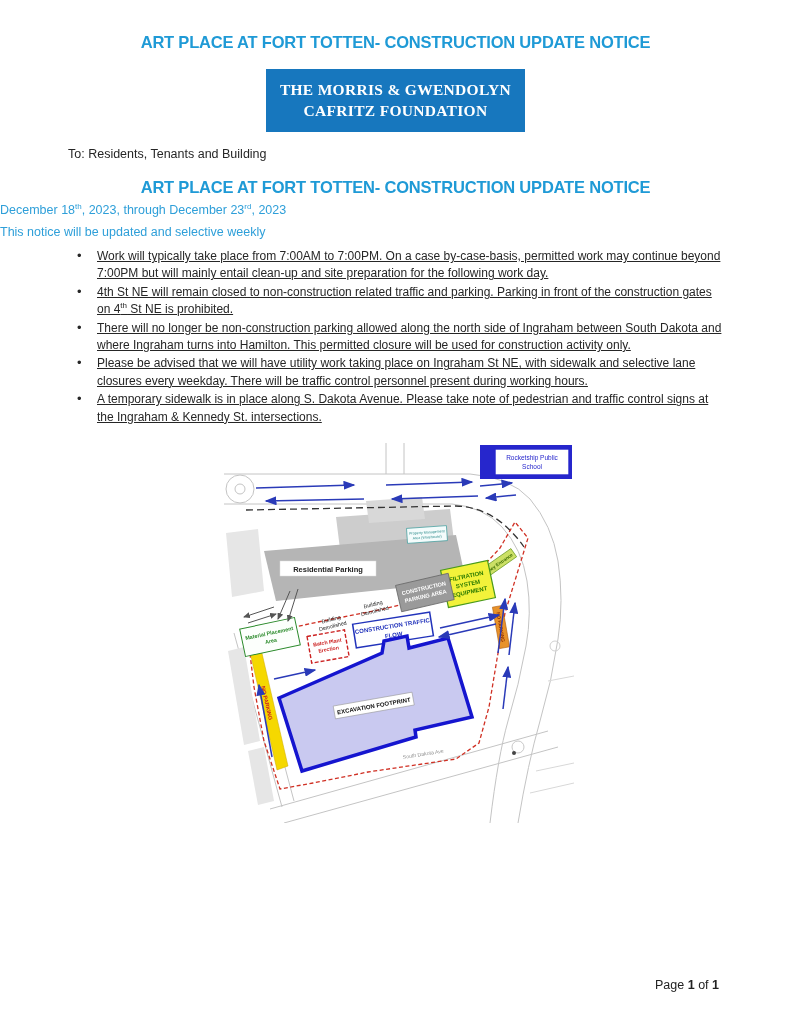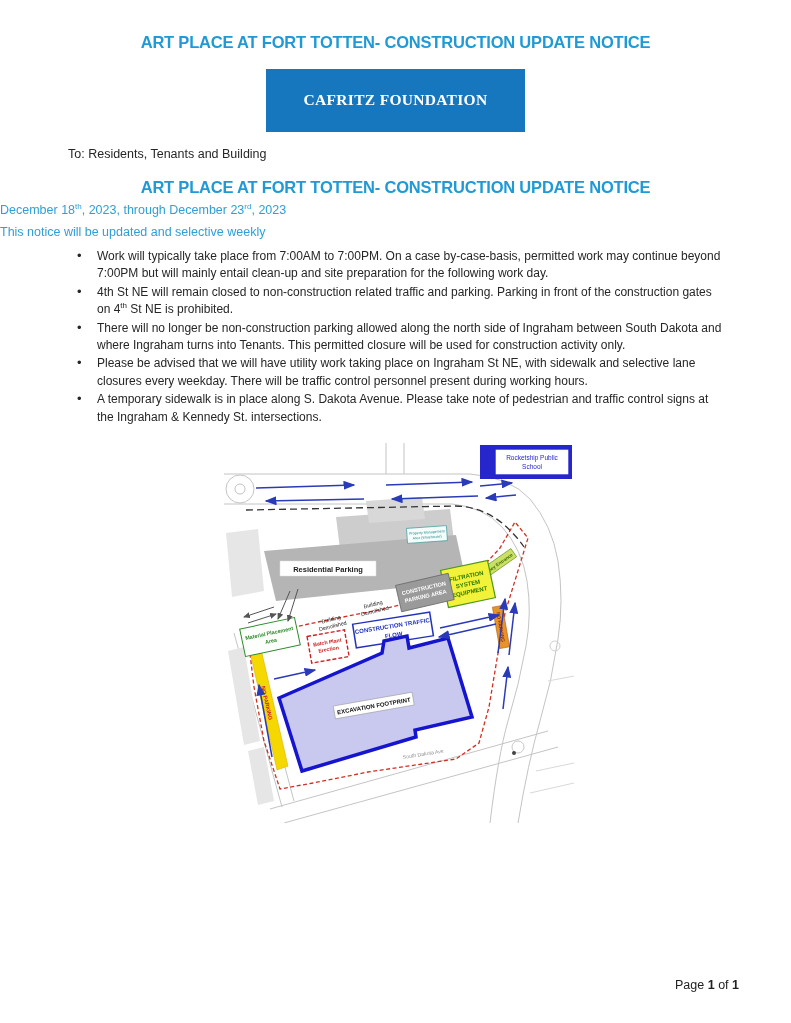--- a/index.html
+++ b/index.html
@@ -16,51 +16,52 @@
     font-size:15.5px; line-height:1.35; letter-spacing:0.3px; text-align:center;
   }
   .meta { margin-left:68px; font-size:12.5px; }
   .to-line { margin-top:15px; }
   .from-line { margin-top:19px; }
   .h2 { margin-top:17px; }
   .dateline, .subtitle { text-align:left; color:#2E9FD9; font-size:12.5px; }
   .dateline { margin-top:6px; }
   .subtitle { margin-top:8px; }
   sup { font-size:8px; vertical-align:super; line-height:0; }
-  ul.bullets { margin:9px 0 0; padding:0 64px 0 75px; list-style:none; }
+  ul.bullets { margin:9px 0 0; padding:0 64px 0 75px; list-style:none;text-decoration:underline; }
   ul.bullets li { position:relative; padding-left:22px; font-size:12px; line-height:17.4px; margin-bottom:1px; }
   ul.bullets li::before { content:"\2022"; position:absolute; left:2px; top:-1px; font-size:13px; }
   .map-wrap { width:356px; margin:15px auto 0; }
-  .footer { position:absolute; top:966px; right:52px; font-size:12.5px; color:#222; }
+  .footer { position:absolute; top:966px; right:72px; font-size:12.5px; color:#222; }
   .footer .bold { font-weight:bold; }
   svg text { font-family:"Liberation Sans", sans-serif; }
 </style>
 </head>
 <body>
 
 <div class="page">
 
   <div class="h-blue title-top">ART PLACE AT FORT TOTTEN- CONSTRUCTION UPDATE NOTICE</div>
 
   <div class="logo">
+    <span>THE MORRIS &amp; GWENDOLYN</span>
     <span>CAFRITZ FOUNDATION</span>
   </div>
 
   <div class="meta to-line">To: Residents, Tenants and Building</div>
 
   <div class="h-blue h2">ART PLACE AT FORT TOTTEN- CONSTRUCTION UPDATE NOTICE</div>
 
   <div class="dateline"><span>December 18</span><sup>th</sup><span>, 2023, through December 23</span><sup>rd</sup><span>, 2023</span></div>
 
   <div class="subtitle">This notice will be updated and selective weekly</div>
 
   <ul class="bullets">
     <li><span>Work will typically take place from 7:00AM to 7:00PM. On a case by-case-basis, permitted work may continue beyond 7:00PM but will mainly entail clean-up and site preparation for the following work day.</span></li>
     <li><span>4th St NE will remain closed to non-construction related traffic and parking. Parking in front of the construction gates on 4</span><sup>th</sup><span> St NE is prohibited.</span></li>
-    <li><span>There will no longer be non-construction parking allowed along the north side of Ingraham between South Dakota and where Ingraham turns into Tenants. This permitted closure will be used for construction activity only.</span></li>
+    <li><span>There will no longer be non-construction parking allowed along the north side of Ingraham between South Dakota and where Ingraham turns into Hamilton. This permitted closure will be used for construction activity only.</span></li>
     <li><span>Please be advised that we will have utility work taking place on Ingraham St NE, with sidewalk and selective lane closures every weekday. There will be traffic control personnel present during working hours.</span></li>
     <li><span>A temporary sidewalk is in place along S. Dakota Avenue. Please take note of pedestrian and traffic control signs at the Ingraham &amp; Kennedy St. intersections.</span></li>
   </ul>
 
   <div class="map-wrap">
   <svg width="356" height="382" viewBox="0 0 356 382" xmlns="http://www.w3.org/2000/svg">
     <defs>
       <marker id="arrB" markerWidth="8" markerHeight="6" refX="7" refY="3" orient="auto">
             <path d="M0,0 L8,3 L0,6 Z" fill="#2A3AB8"></path>
           </marker>

